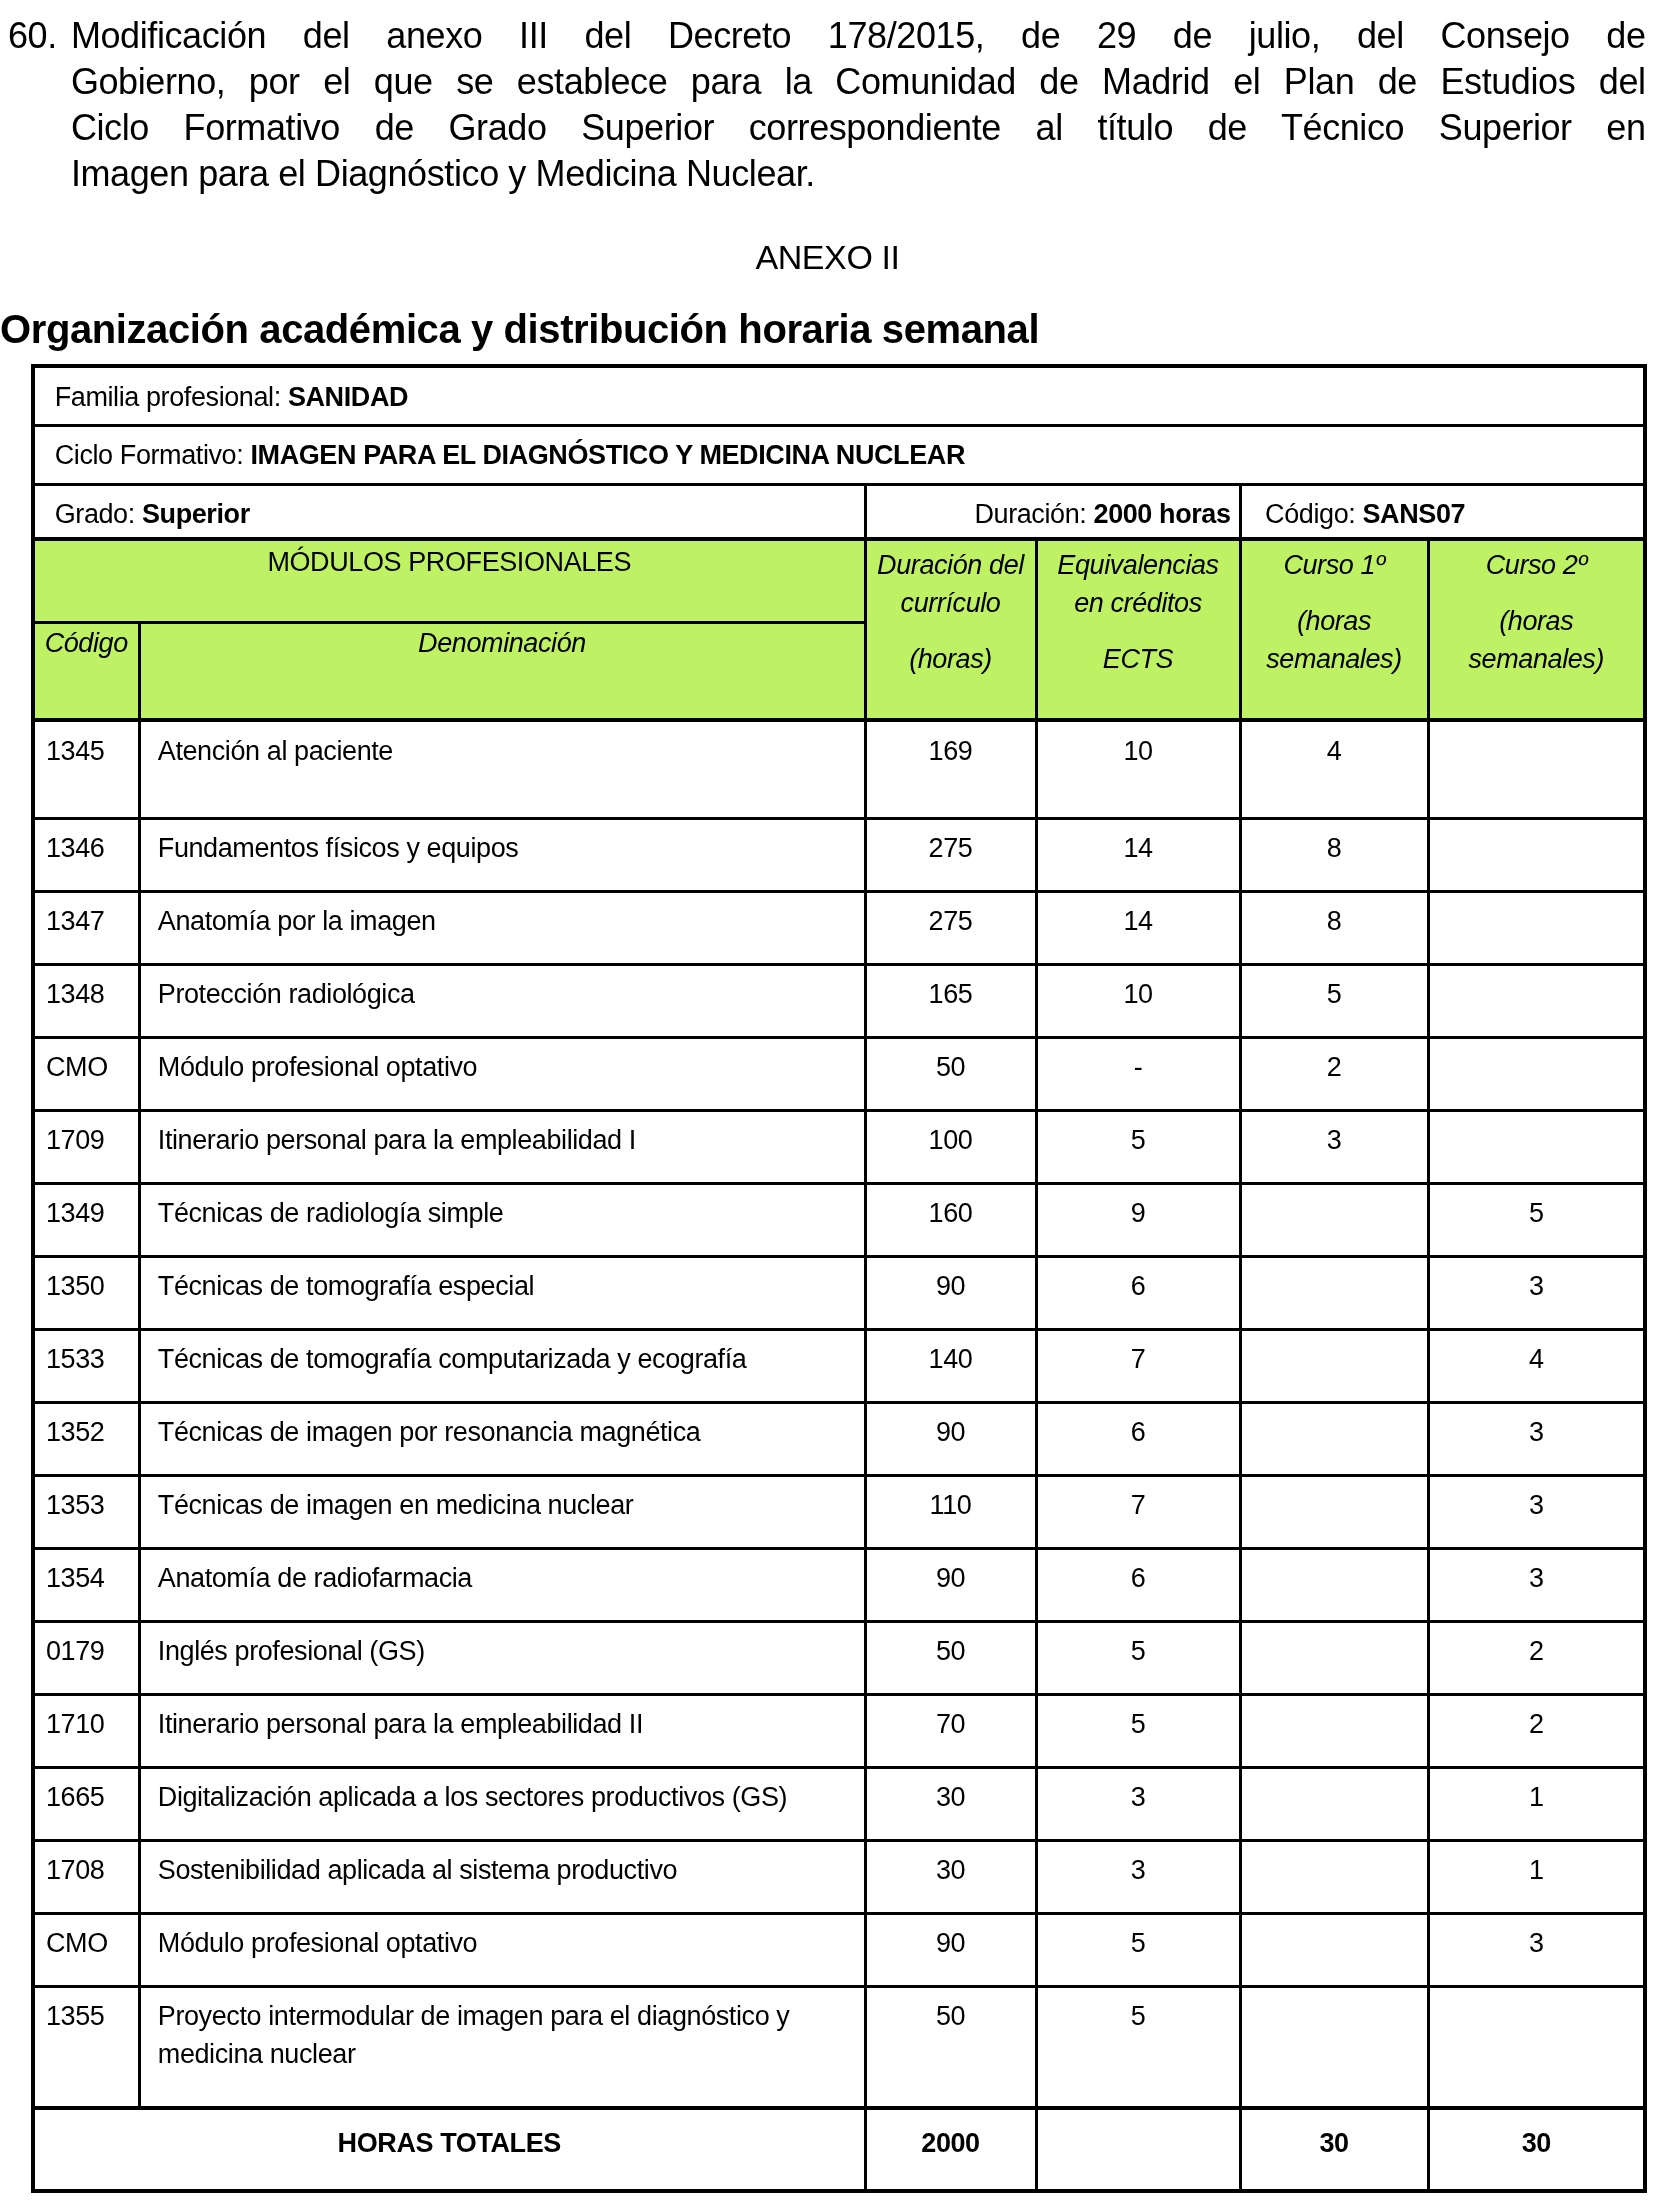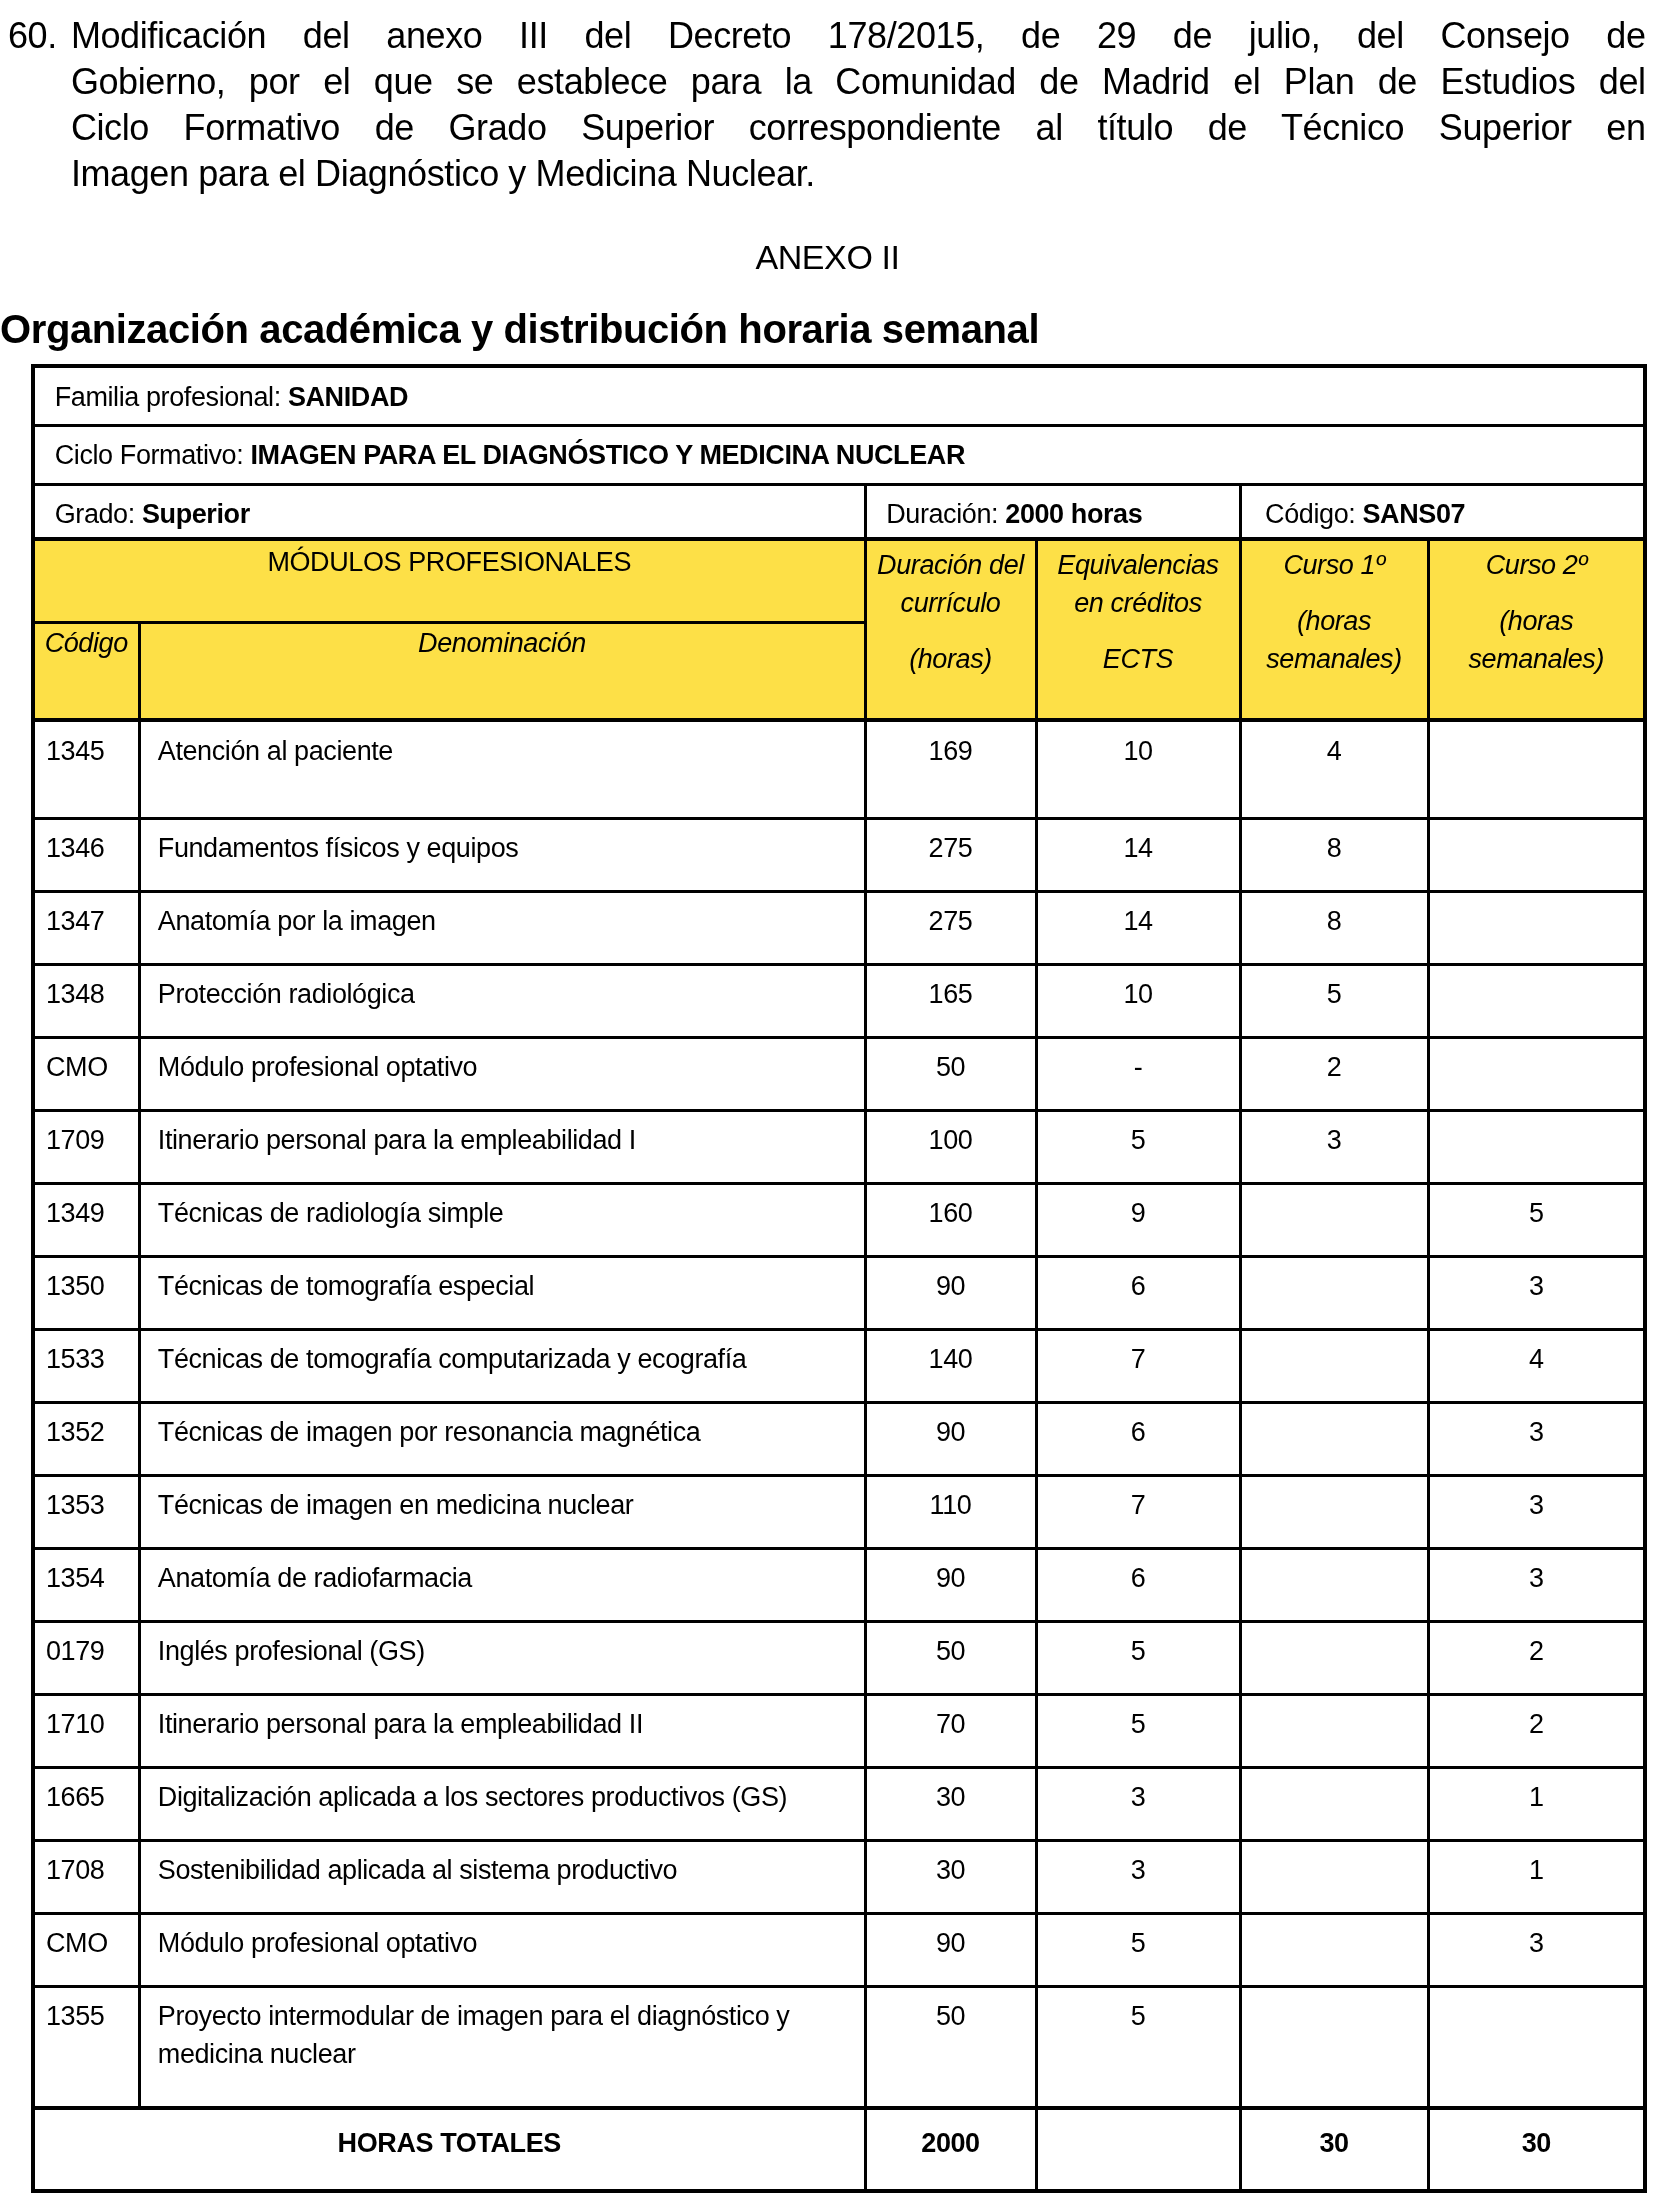--- a/index.html
+++ b/index.html
@@ -57,25 +57,25 @@
     vertical-align: top;
     line-height: 1.42;
     overflow: hidden;
   }
 
   
   tr.info-row { height: 59px; }
   tr.row-grado { height: 55px; }
   tr.row-grado td { border-bottom: 4.7px solid #000; }
   td.info-cell { padding: 9.4px 7.9px 0 19.7px; }
-  td.info-cell-mid { padding: 9.4px 7.9px 0 19.7px; }
+  td.info-cell-mid { padding: 9.4px 7.9px 0 19.7px; text-align: right; }
   td.info-cell-right { padding: 9.4px 7.9px 0 23.6px; }
 
   
-  td.hdr { background: #fde047; text-align: center; }
+  td.hdr { background: #bef264; text-align: center; }
   tr.hdr1 { height: 83px; }
   tr.hdr2 { height: 98px; }
   td.hdr-modulos { vertical-align: middle; padding-top: 1.6px; }
   td.hdr-sub { vertical-align: middle; font-style: italic; }
   td.hdr-col { vertical-align: middle; font-style: italic; padding: 4.7px 6.3px; }
   td.hdr-col .part2 { margin-top: 17.3px; }
 
   
   #data-body tr { height: 73px; }
   #data-body tr:first-child { height: 98px; }

